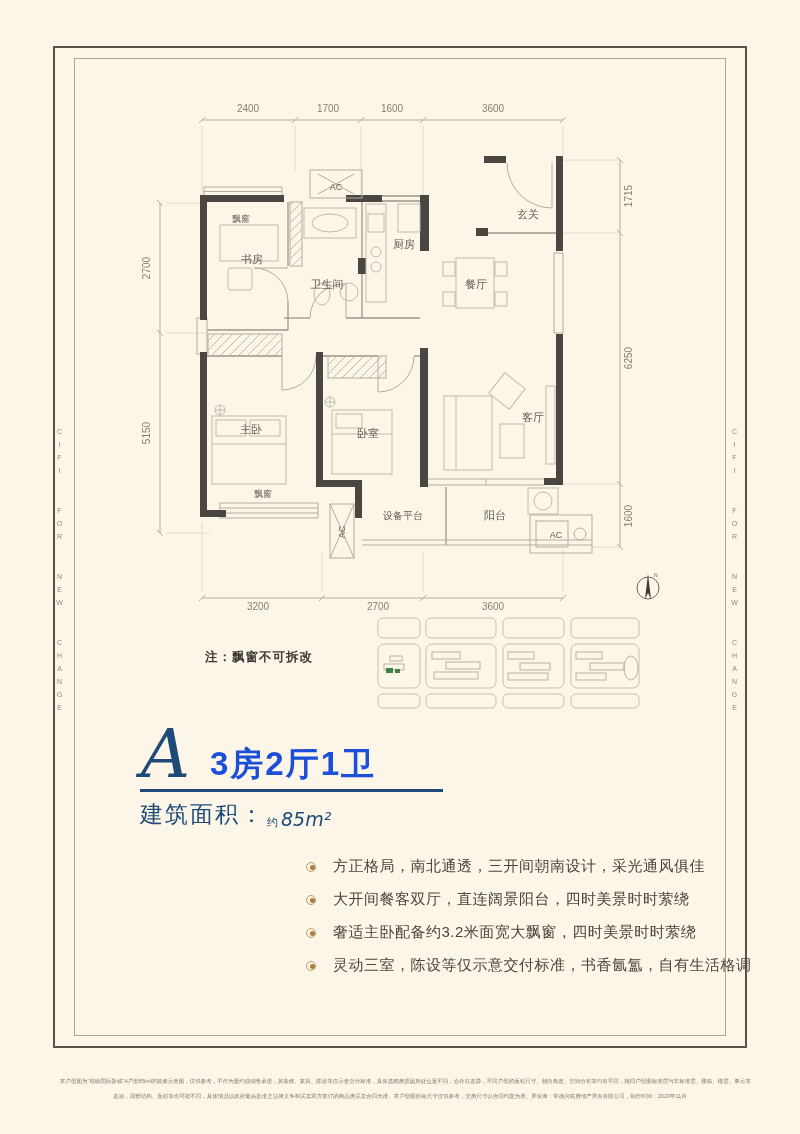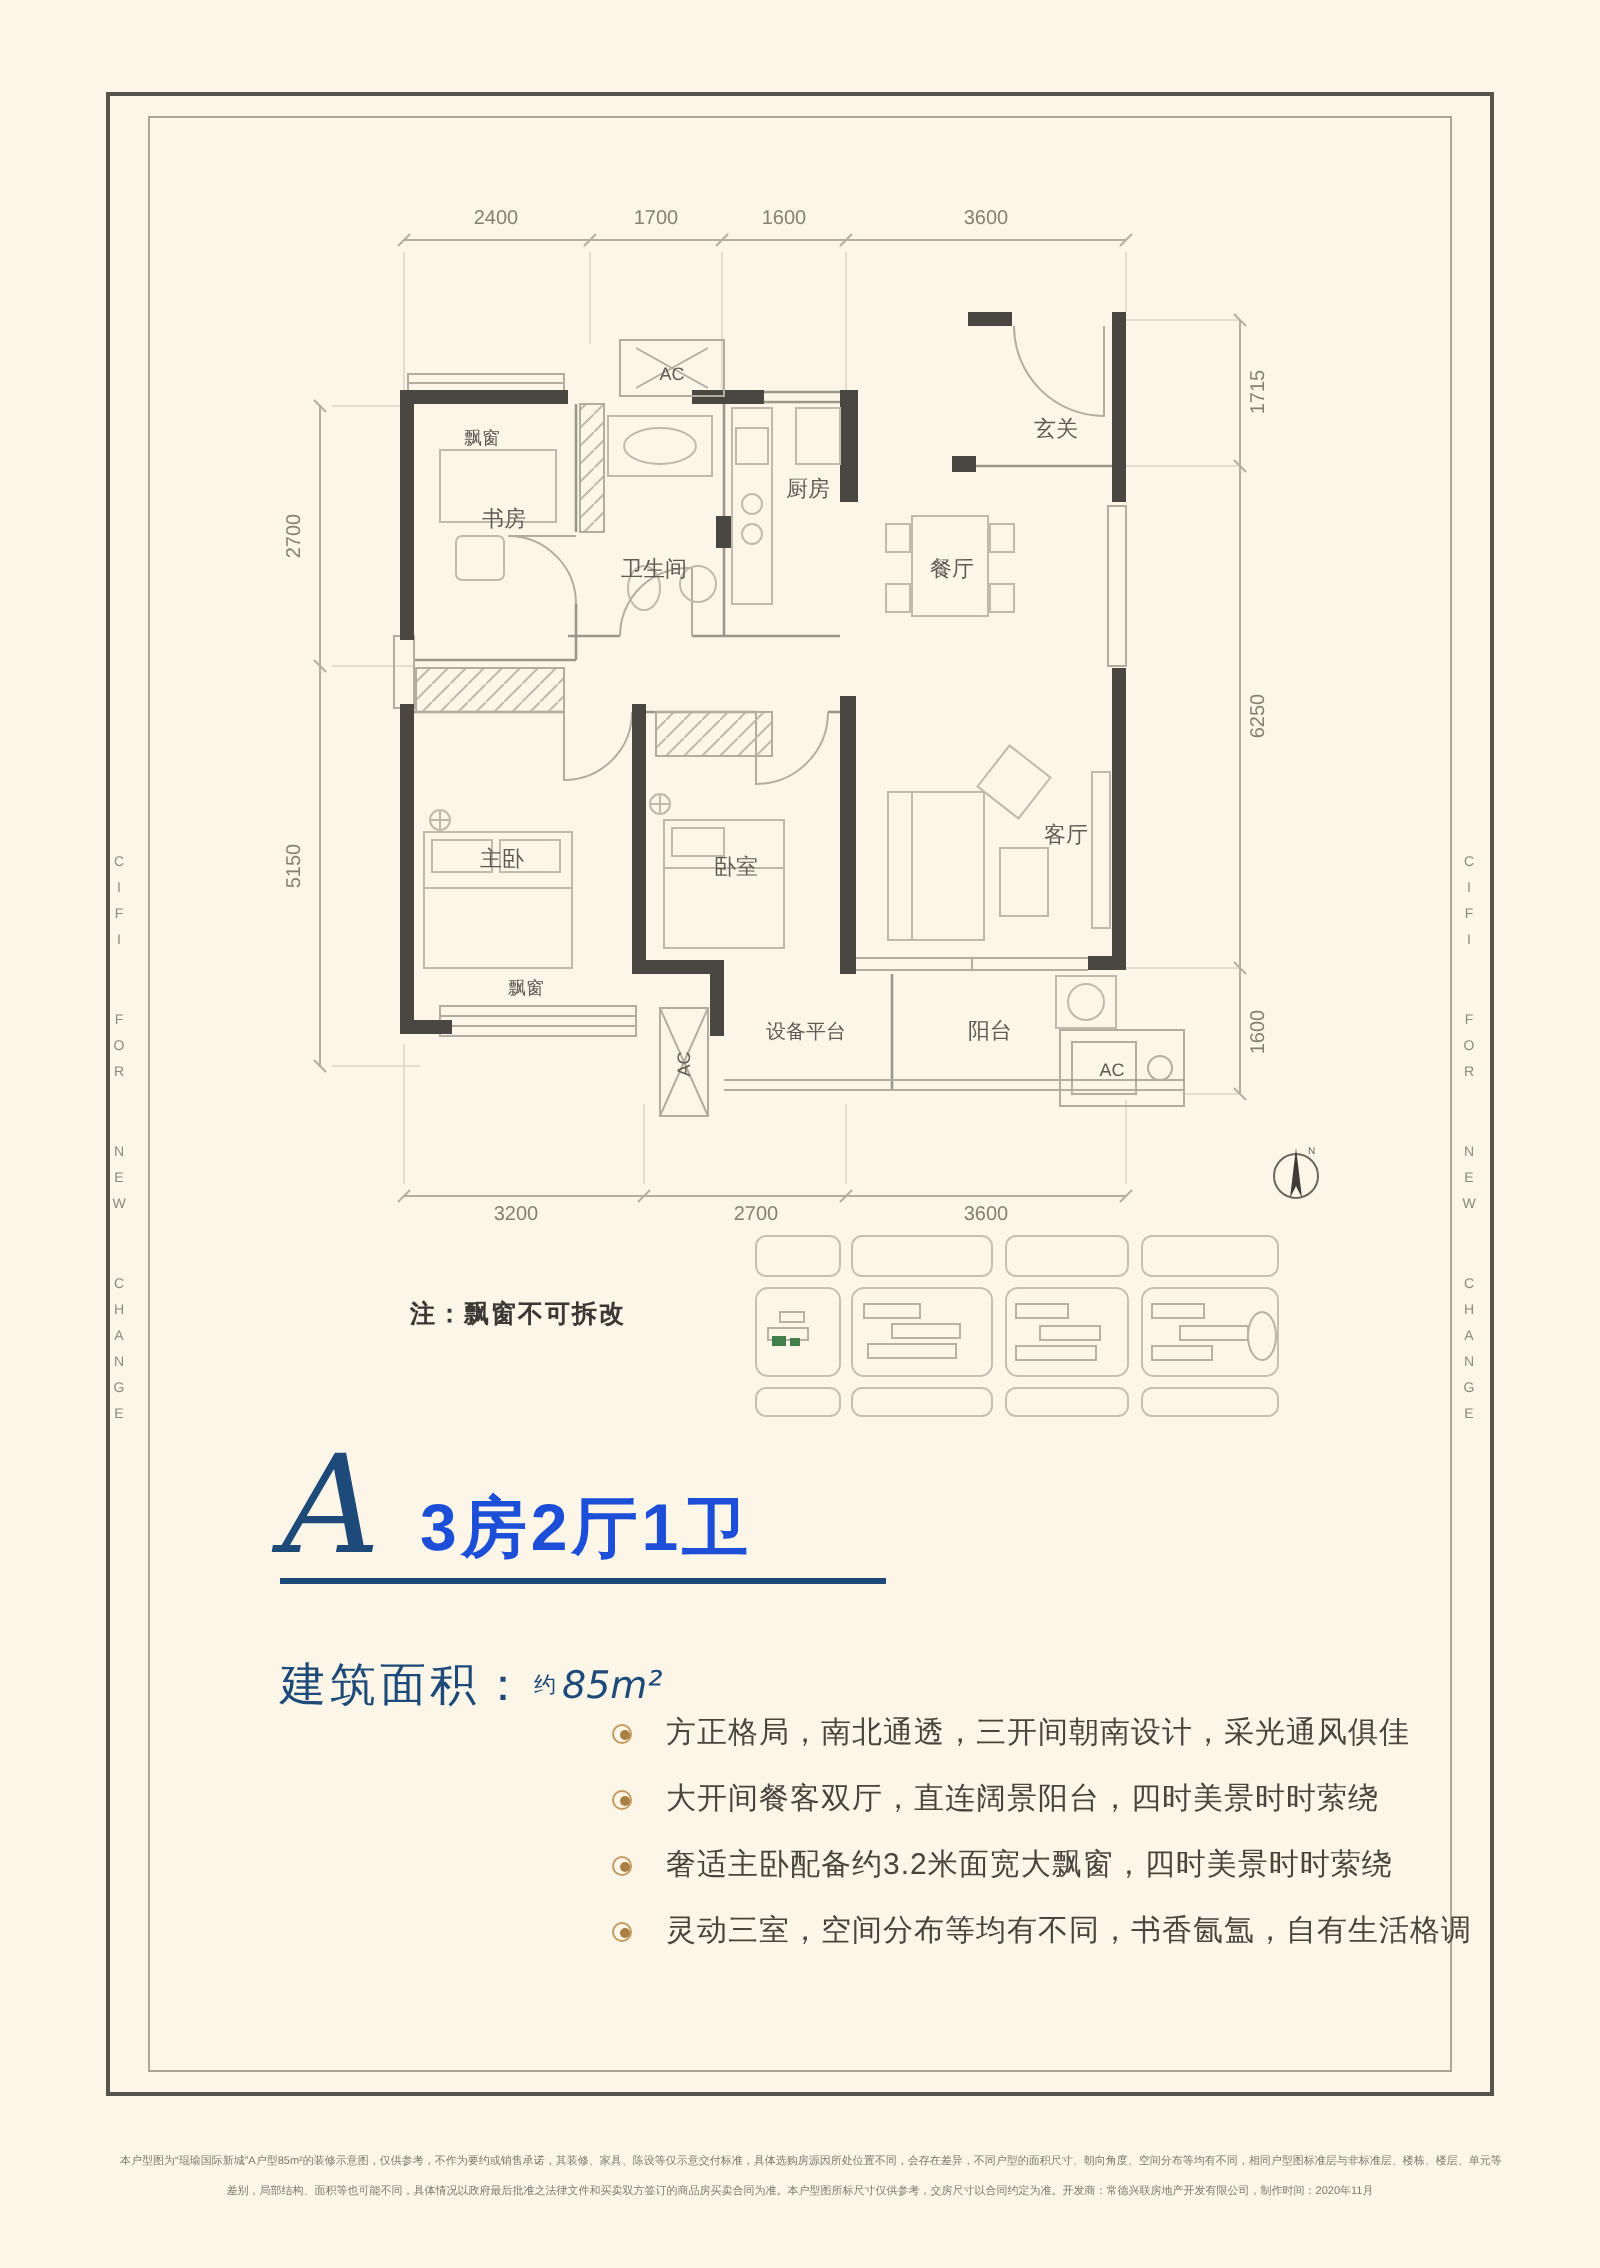--- a/index.html
+++ b/index.html
@@ -42,21 +42,21 @@
   }
   .layout-txt {
     position:absolute; left:70px; top:26px;
     font-size:33px; font-weight:bold; color:#1d4ed8; letter-spacing:2px;
   }
   .title-underline {
     position:absolute; left:140px; top:789px; width:303px; height:3px; background:#1d4a78;
   }
   .area-row {
     position:absolute; left:140px; top:799px;
-    display:flex; align-items:center; color:#1d4a78;margin-top:28px;
+    display:flex; align-items:flex-end; color:#1d4a78;
   }
   .area-label { font-size:23px; letter-spacing:2px; }
   .area-prefix { font-size:11px; margin:0 3px 0 2px; }
   .area-value { font-size:19px; font-style:italic; font-family:"DejaVu Sans", sans-serif; }
 
   .features { position:absolute; left:306px; top:850px; }
   .feature { display:flex; align-items:center; height:33px; }
   .bullet-icon {
     width:10px; height:10px; border-radius:50%;
     border:1.5px solid #c49a5e; margin-right:17px; position:relative; flex:0 0 auto;
@@ -344,20 +344,20 @@
   <div class="feature">
     <span class="bullet-icon"></span>
     <span class="feature-text">大开间餐客双厅，直连阔景阳台，四时美景时时萦绕</span>
   </div>
   <div class="feature">
     <span class="bullet-icon"></span>
     <span class="feature-text">奢适主卧配备约3.2米面宽大飘窗，四时美景时时萦绕</span>
   </div>
   <div class="feature">
     <span class="bullet-icon"></span>
-    <span class="feature-text">灵动三室，空间分布等均有不同，书香氤氲，自有生活格调</span>
+    <span class="feature-text">灵动三室，陈设等仅示意交付标准，书香氤氲，自有生活格调</span>
   </div>
 </div>
 
 <div class="disclaimer">
   <div>本户型图为“琨瑜国际新城”A户型85m²的装修示意图，仅供参考，不作为要约或销售承诺，其装修、家具、陈设等仅示意交付标准，具体选购房源因所处位置不同，会存在差异，不同户型的面积尺寸、朝向角度、空间分布等均有不同，相同户型图标准层与非标准层、楼栋、楼层、单元等</div>
   <div>差别，局部结构、面积等也可能不同，具体情况以政府最后批准之法律文件和买卖双方签订的商品房买卖合同为准。本户型图所标尺寸仅供参考，交房尺寸以合同约定为准。开发商：常德兴联房地产开发有限公司，制作时间：2020年11月</div>
 </div>
 
 </body></html>

